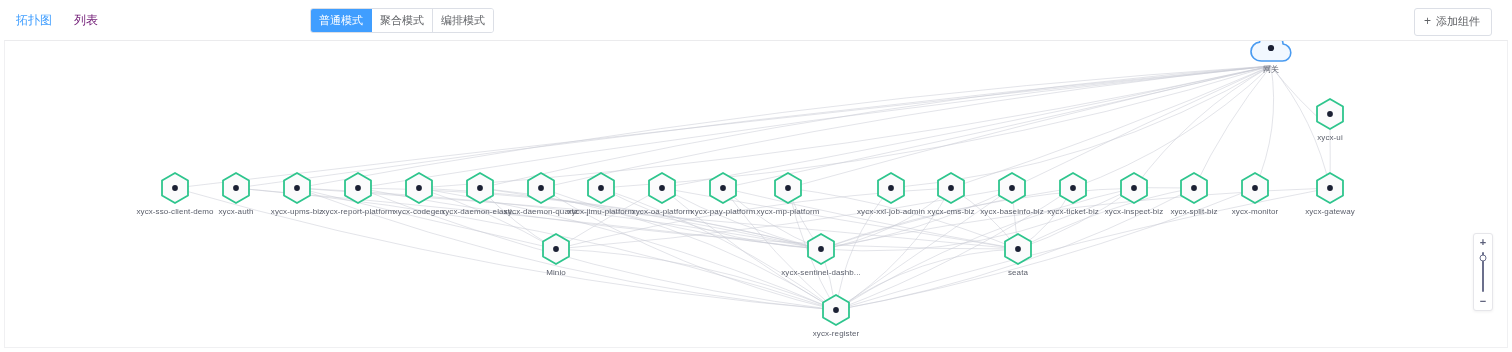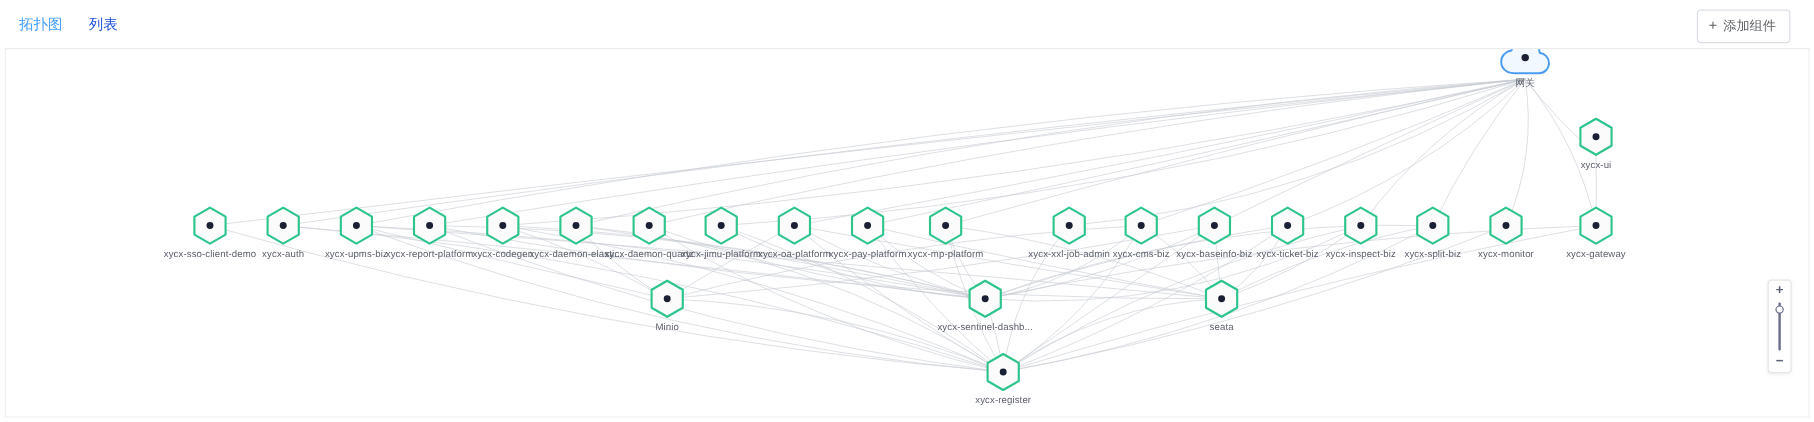--- a/index.html
+++ b/index.html
@@ -11,21 +11,21 @@
   #app { position: relative; width: 1228px; height: 352px; background:#fff; }
 
   
   .toolbar {
     position: absolute; left: 0; top: 0; width: 1512px; height: 40px;
     background: #ffffff;
     display: flex; align-items: center;
   }
   .tabs { display: flex; align-items: center; gap: 22px; margin-left: 16px; }
   .tab {
-    font-size: 12px; line-height: 14px; color: #1d4ed8; cursor: pointer;
+    font-size: 12px; line-height: 14px; color: #701a75; cursor: pointer;
     padding: 2px 0; white-space: nowrap;
   }
   .tab.active { color: #409eff; }
 
   .seg-group {
     position: absolute; left: 310px; top: 8px;
     display: flex; border-radius: 3px; overflow: hidden;
     border: 1px solid #dcdfe6;
   }
   .seg {
@@ -105,20 +105,25 @@
 <body>
 
 <div id="app">
 
   <div class="toolbar">
     <div class="tabs">
       <div class="tab active">拓扑图</div>
       <div class="tab">列表</div>
     </div>
 
+    <div class="seg-group">
+      <div class="seg active">普通模式</div>
+      <div class="seg">聚合模式</div>
+      <div class="seg">编排模式</div>
+    </div>
 
     <div class="add-btn">
       <span class="plus">+</span>
       <span>添加组件</span>
     </div>
   </div>
 
   <div class="canvas">
     <div class="graph" id="graph">
       <svg class="edges" id="edges" width="1504" height="308">

